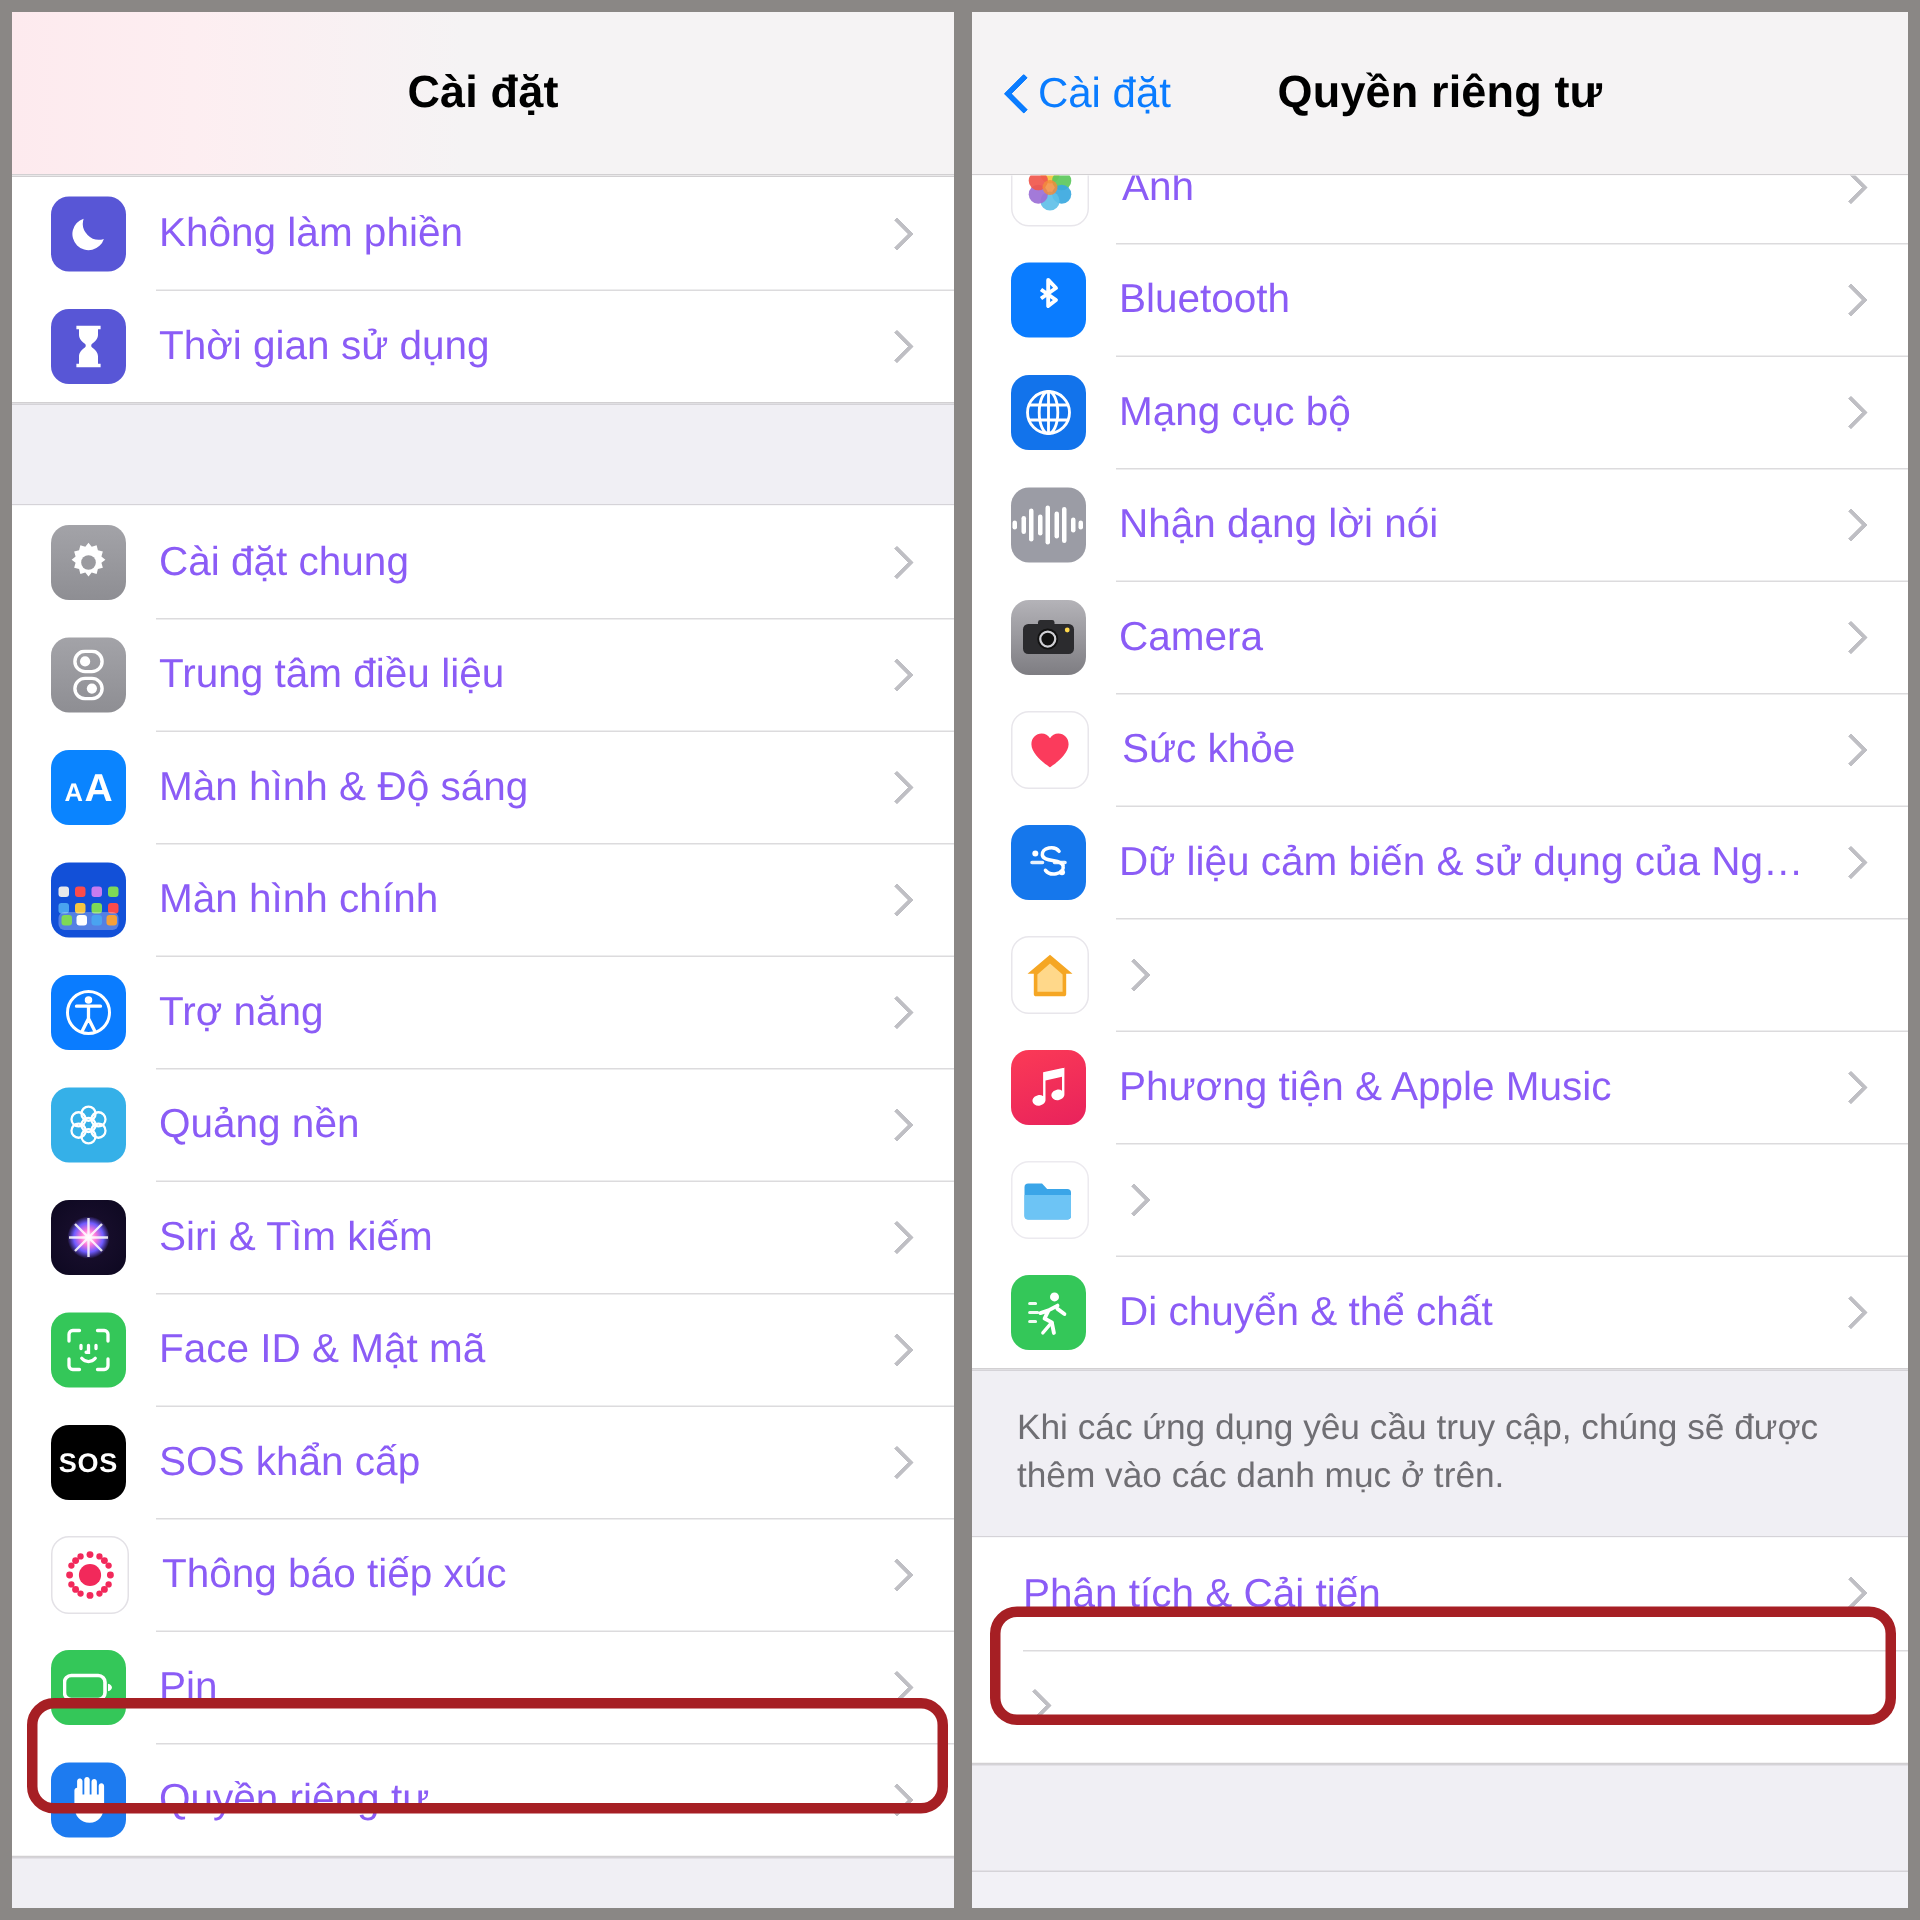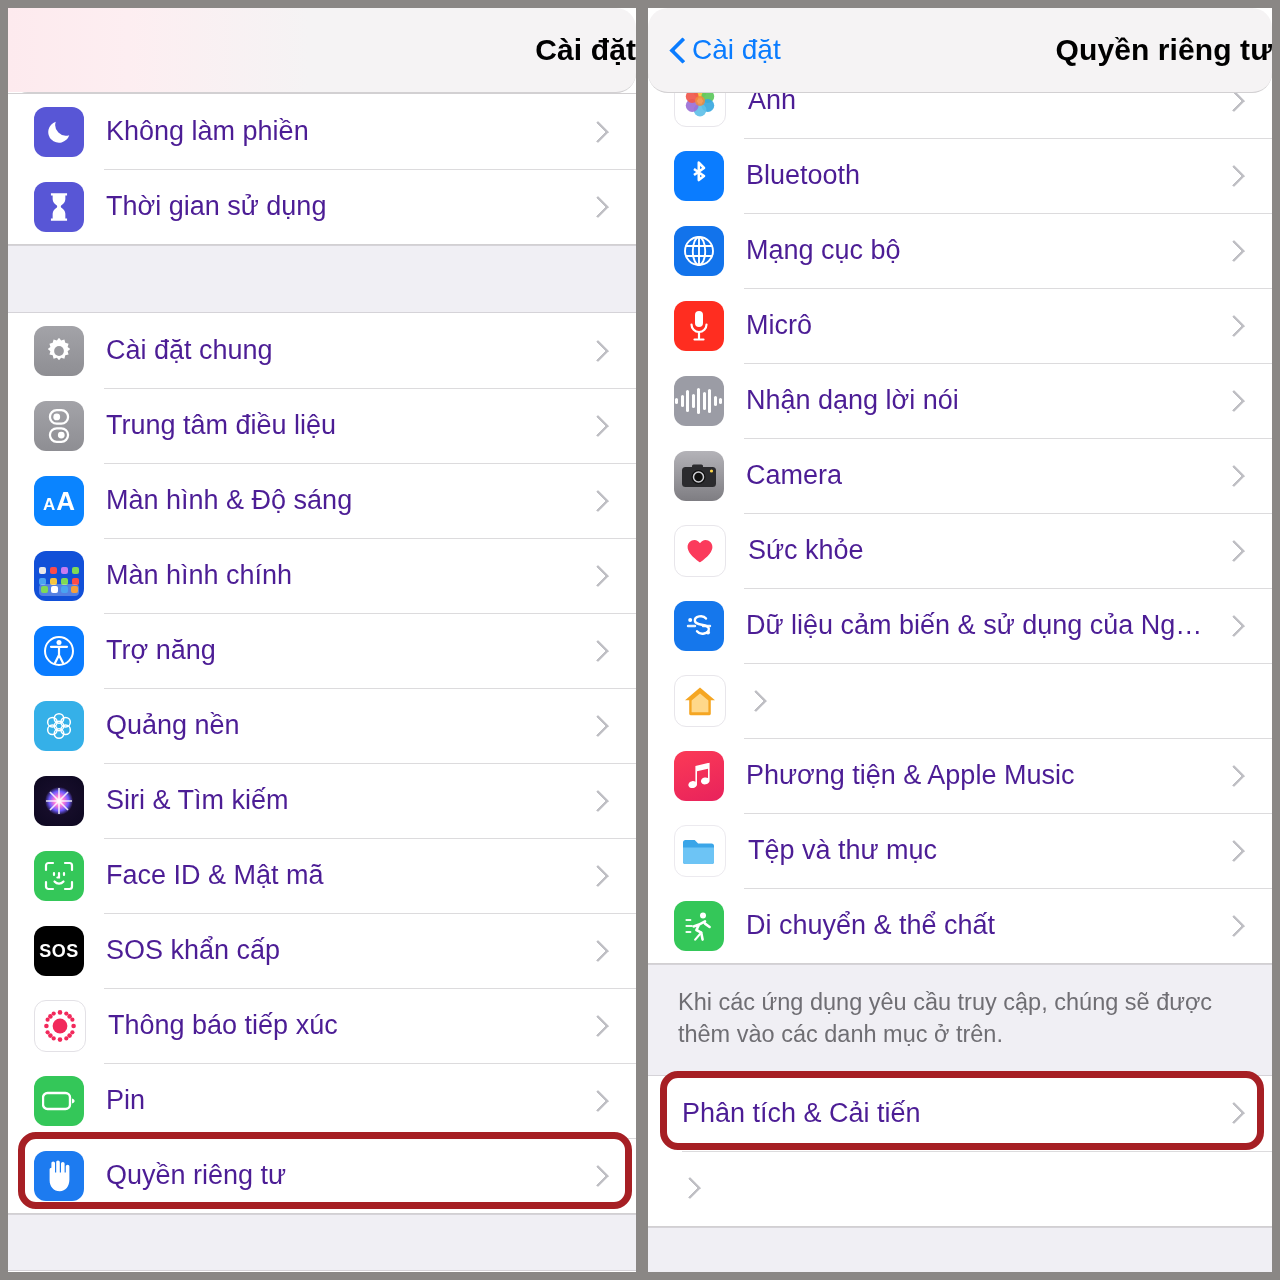--- a/index.html
+++ b/index.html
@@ -12,26 +12,25 @@
   .stage{position:relative;width:1280px;height:1280px;display:flex;}
 
   
   .panel{position:relative;background:#ffffff;overflow:hidden;}
   .panel-left{width:632px;height:1264px;margin:8px 0 8px 8px;}
   .gutter{width:12px;height:1280px;background:#8a8785;}
   .panel-right{width:628px;height:1264px;margin:8px 8px 8px 0;}
 
   
   .navbar{
-    position:relative;height:85px;
+    position:relative;height:109px;
     background:#f5f3f4;
     border-bottom:1px solid #d2d0d2;
-    display:flex;align-items:center;justify-content:flex-end;
+    display:flex;align-items:center;justify-content:center;
     box-sizing:border-box;
-    border-radius:20px;
   }
   .navbar.tinted::before{
     content:"";position:absolute;left:0;top:0;width:300px;height:100%;
     background:linear-gradient(90deg,#fdeaee 0%,#fdeef1 40%,#f5f3f4 100%);
     pointer-events:none;
   }
   .nav-title{
     position:relative;z-index:2;
     font-size:30px;font-weight:bold;color:#000;letter-spacing:.1px;
   }
@@ -60,21 +59,21 @@
   .row{
     position:relative;display:flex;align-items:center;
     height:75px;padding-left:26px;box-sizing:border-box;background:#fff;
   }
   .row.nopad{padding-left:34px;}
   .row + .row::before{
     content:"";position:absolute;left:96px;right:0;top:0;height:1px;background:#dcdbdd;
   }
   .row.nopad + .row.nopad::before{left:34px;}
   .row-label{
-    flex:1;font-size:27px;color:#4c1d95;white-space:nowrap;overflow:hidden;
+    flex:1;font-size:27px;color:#8b5cf6;white-space:nowrap;overflow:hidden;
     text-overflow:ellipsis;padding-right:14px;line-height:1.15;
   }
   .chev{
     width:13px;height:13px;flex:none;margin-right:30px;
     border-top:3px solid #bfbfc4;border-right:3px solid #bfbfc4;
     transform:rotate(45deg);border-radius:1px;
   }
 
   
   .ico{
@@ -421,31 +420,20 @@
             <svg width="34" height="34" viewBox="0 0 34 34" fill="none" stroke="#fff" stroke-width="1.9">
               <circle cx="17" cy="17" r="14"></circle>
               <ellipse cx="17" cy="17" rx="6.2" ry="14"></ellipse>
               <path d="M3.6 12h26.8M3.6 22h26.8M17 3v28"></path>
             </svg>
           </span>
           <span class="row-label">Mạng cục bộ</span>
           <span class="chev"></span>
         </div>
 
-        <div class="row">
-          <span class="ico ico-mic">
-            <svg width="24" height="34" viewBox="0 0 24 34">
-              <rect x="8" y="2" width="8" height="16" rx="4" fill="#fff"></rect>
-              <path d="M4.5 15.5a7.5 7.5 0 0 0 15 0" fill="none" stroke="#fff" stroke-width="2.2" stroke-linecap="round"></path>
-              <path d="M12 23v6M7.5 30.5h9" stroke="#fff" stroke-width="2.2" stroke-linecap="round"></path>
-            </svg>
-          </span>
-          <span class="row-label">Micrô</span>
-          <span class="chev"></span>
-        </div>
 
         <div class="row">
           <span class="ico ico-speech">
             <span class="wave">
               <i style="height:6px"></i>
                 <i style="height:12px"></i>
                 <i style="height:22px"></i>
                 <i style="height:14px"></i>
               <i style="height:26px"></i>
                 <i style="height:18px"></i>
@@ -515,21 +503,20 @@
           <span class="chev"></span>
         </div>
 
         <div class="row">
           <span class="ico ico-files">
             <svg width="38" height="32" viewBox="0 0 38 32">
               <path fill="#3aa5e8" d="M2 7.5A2.5 2.5 0 0 1 4.5 5h9.2l3.4 3.6h13.4A2.5 2.5 0 0 1 33 11.1v15.4A2.5 2.5 0 0 1 30.5 29h-26A2.5 2.5 0 0 1 2 26.5V7.5z"></path>
               <path fill="#6dc4f5" d="M2 12.6h31v13.9A2.5 2.5 0 0 1 30.5 29h-26A2.5 2.5 0 0 1 2 26.5V12.6z"></path>
             </svg>
           </span>
-          <span class="row-label">Tệp và thư mục</span>
           <span class="chev"></span>
         </div>
 
         <div class="row">
           <span class="ico ico-motion">
             <svg width="32" height="32" viewBox="0 0 32 32">
               <circle cx="20" cy="5.6" r="3" fill="#fff"></circle>
               <path fill="none" stroke="#fff" stroke-width="2.6" stroke-linecap="round" stroke-linejoin="round" d="M22 11.4l-6 3.2-2.6 5.4 4.8 2.6 1.4 7M16 14.6l-5.4 1.8M22 13.6l4.6 3.4"></path>
               <path fill="none" stroke="#fff" stroke-width="2.2" stroke-linecap="round" d="M18.2 22.6l-6 7"></path>
               <g stroke="#fff" stroke-width="2" stroke-linecap="round" opacity=".92">

